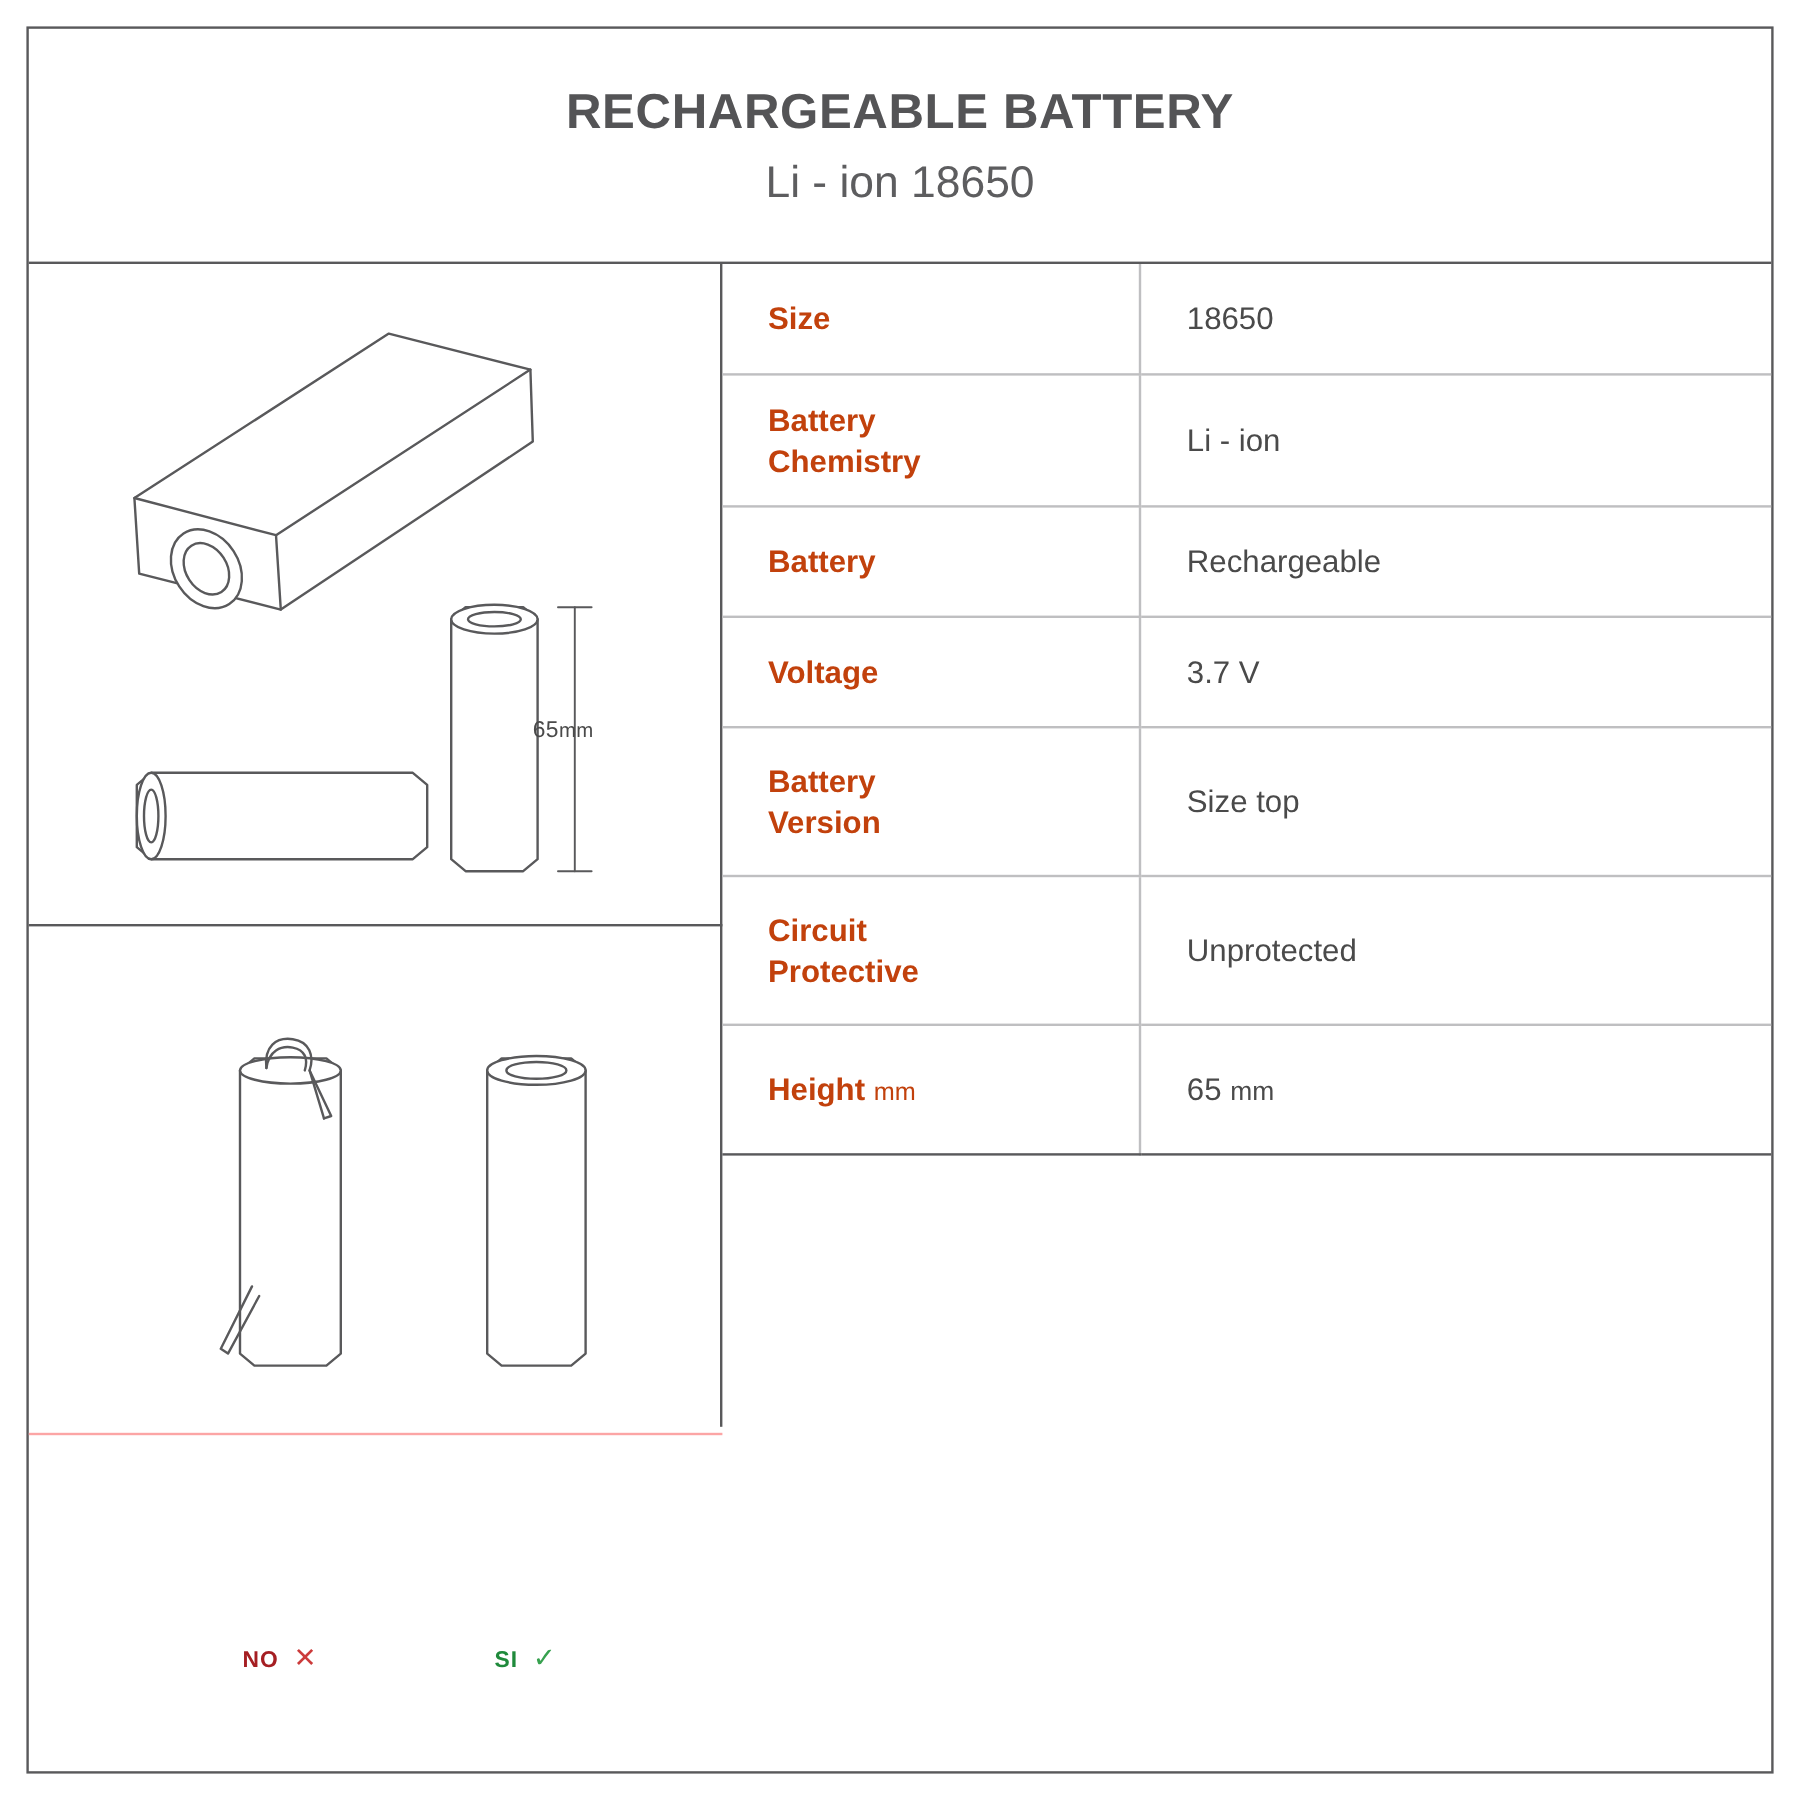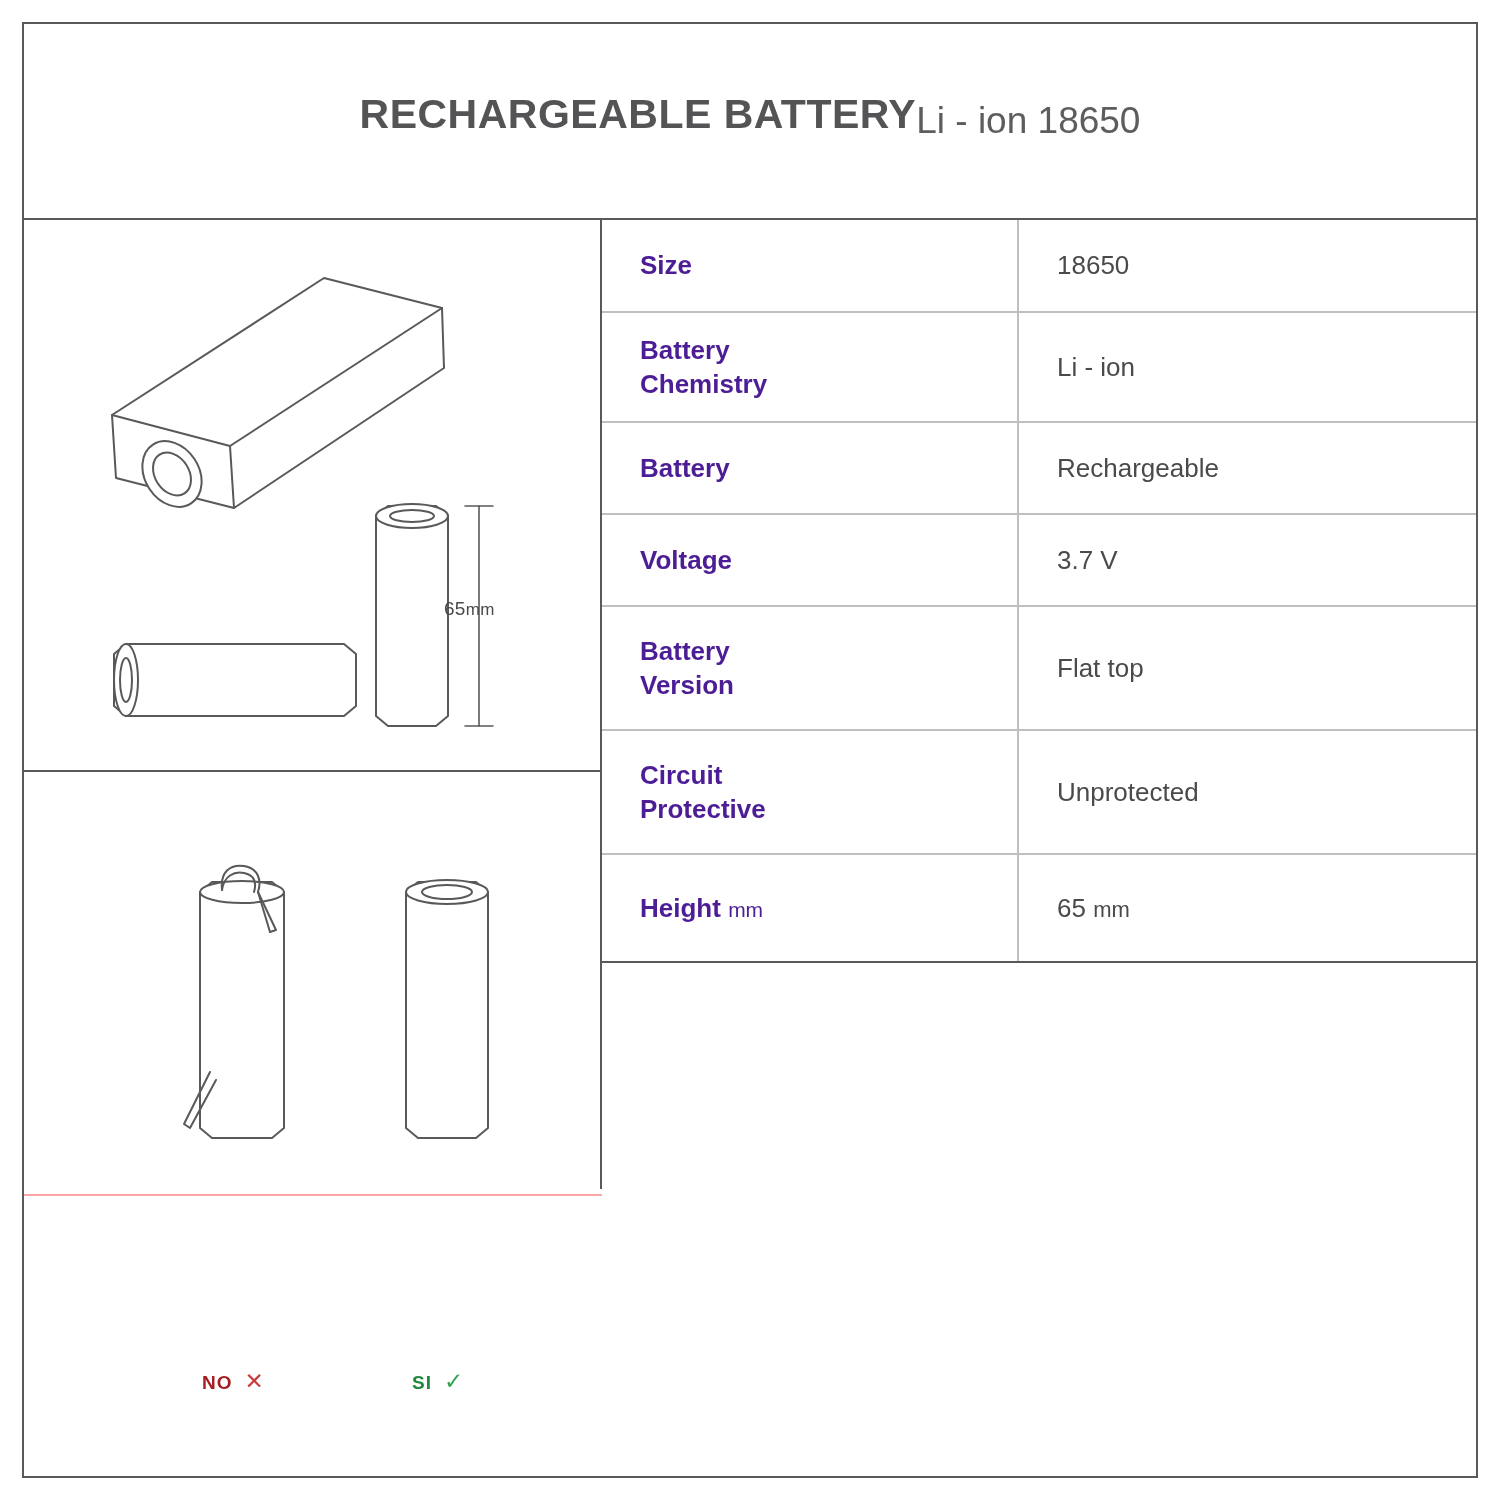--- a/index.html
+++ b/index.html
@@ -33,20 +33,21 @@
   
   .header {
     position: absolute;
     left: 24px;
     top: 24px;
     width: 1452px;
     height: 196px;
     box-sizing: border-box;
     border-bottom: 2px solid #59595b;
     display: flex;
+    flex-direction: column;
     align-items: center;
     justify-content: center;
   }
   .title {
     font-size: 41px;
     font-weight: bold;
     letter-spacing: 0.5px;
     color: #545456;
     margin: 0 0 14px 0;
     text-align: center;
@@ -142,25 +143,25 @@
   .spec-table td {
     border-bottom: 2px solid #bfbfc1;
     padding: 0 0 0 38px;
     vertical-align: middle;
     box-sizing: border-box;
   }
   .spec-table tr:last-child td {
     border-bottom: 2px solid #59595b;
   }
   .spec-table td.key {
-    width: 416px;
+    width: 348px;
     border-right: 2px solid #bfbfc1;
     font-size: 26px;
     font-weight: bold;
-    color: #4c1d95;
+    color: #c2410c;
     line-height: 1.32;
   }
   .spec-table td.val {
     font-size: 26px;
     font-weight: normal;
     color: #4a4a4a;
     line-height: 1.32;
   }
   .key .unit, .val .unit {
     font-weight: normal;
@@ -254,21 +255,21 @@
         <td class="key" style="height:92px">Battery</td>
         <td class="val">Rechargeable</td>
       </tr>
       <tr>
         <td class="key" style="height:92px">Voltage</td>
         <td class="val">3.7 V</td>
       </tr>
       <tr>
         <td class="key" style="height:124px"><span style="white-space:pre-line">Battery
 Version</span></td>
-        <td class="val">Flat top</td>
+        <td class="val">Size top</td>
       </tr>
       <tr>
         <td class="key" style="height:124px"><span style="white-space:pre-line">Circuit
 Protective</span></td>
         <td class="val">Unprotected</td>
       </tr>
       <tr>
         <td class="key" style="height:108px"><span>Height</span> <span class="unit">mm</span></td>
         <td class="val"><span>65</span> <span class="unit">mm</span></td>
       </tr>

